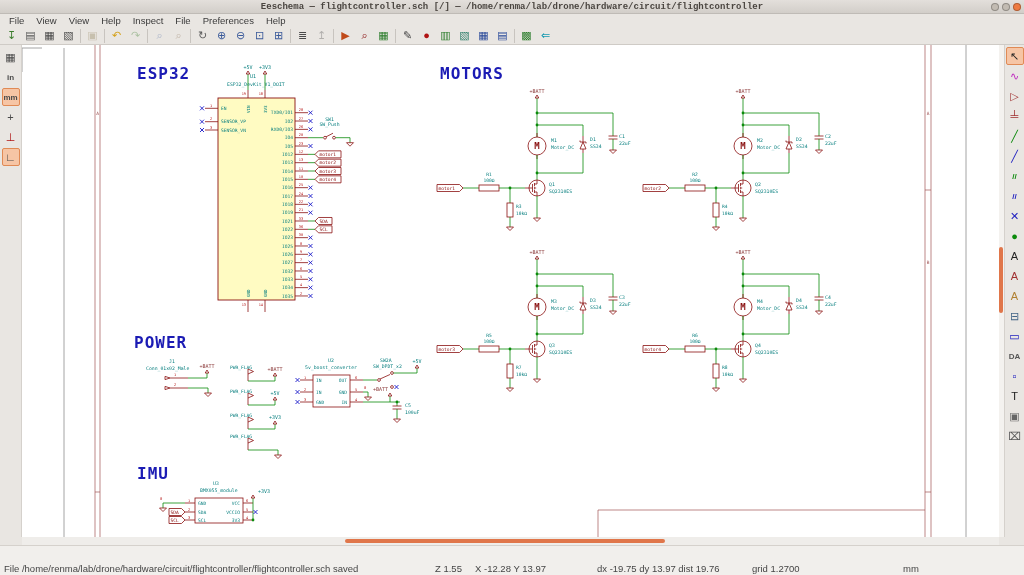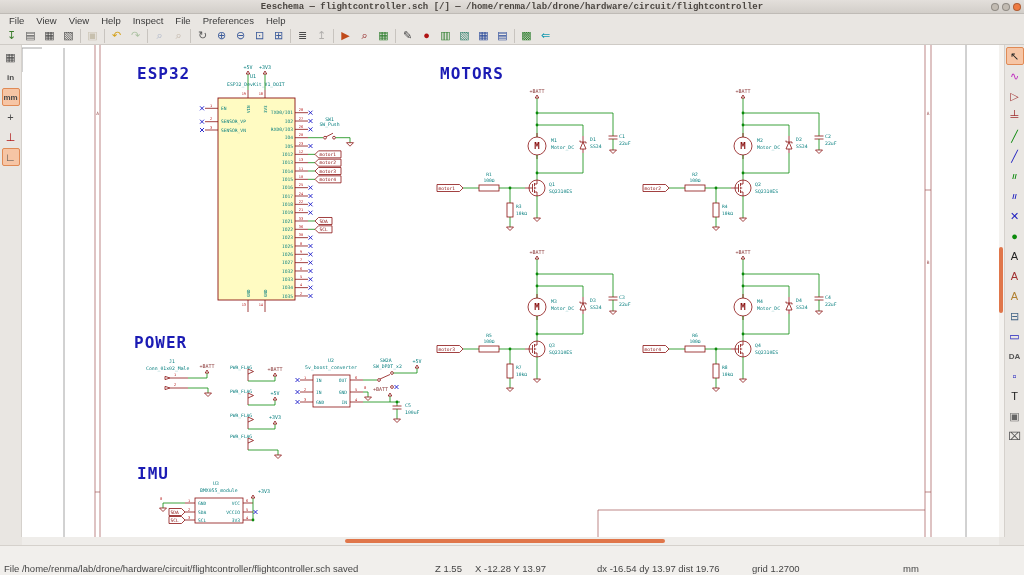--- a/index.html
+++ b/index.html
@@ -884,16 +884,16 @@
     </div>
     <div class="stb">
       <span style="color: rgb(85, 85, 85);">⌧</span>
     </div>
   </div>
 
 <div id="statusbar">
   <span class="st" style="left:4px">File /home/renma/lab/drone/hardware/circuit/flightcontroller/flightcontroller.sch saved</span>
   <span class="st" style="left:435px">Z 1.55</span>
   <span class="st" style="left:475px">X -12.28 Y 13.97</span>
-  <span class="st" style="left:597px">dx -16.54 dy 13.97 dist 19.76</span>
+  <span class="st" style="left:597px">dx -19.75 dy 13.97 dist 19.76</span>
   <span class="st" style="left:752px">grid 1.2700</span>
   <span class="st" style="left:903px">mm</span>
 </div>
 
 </body></html>

